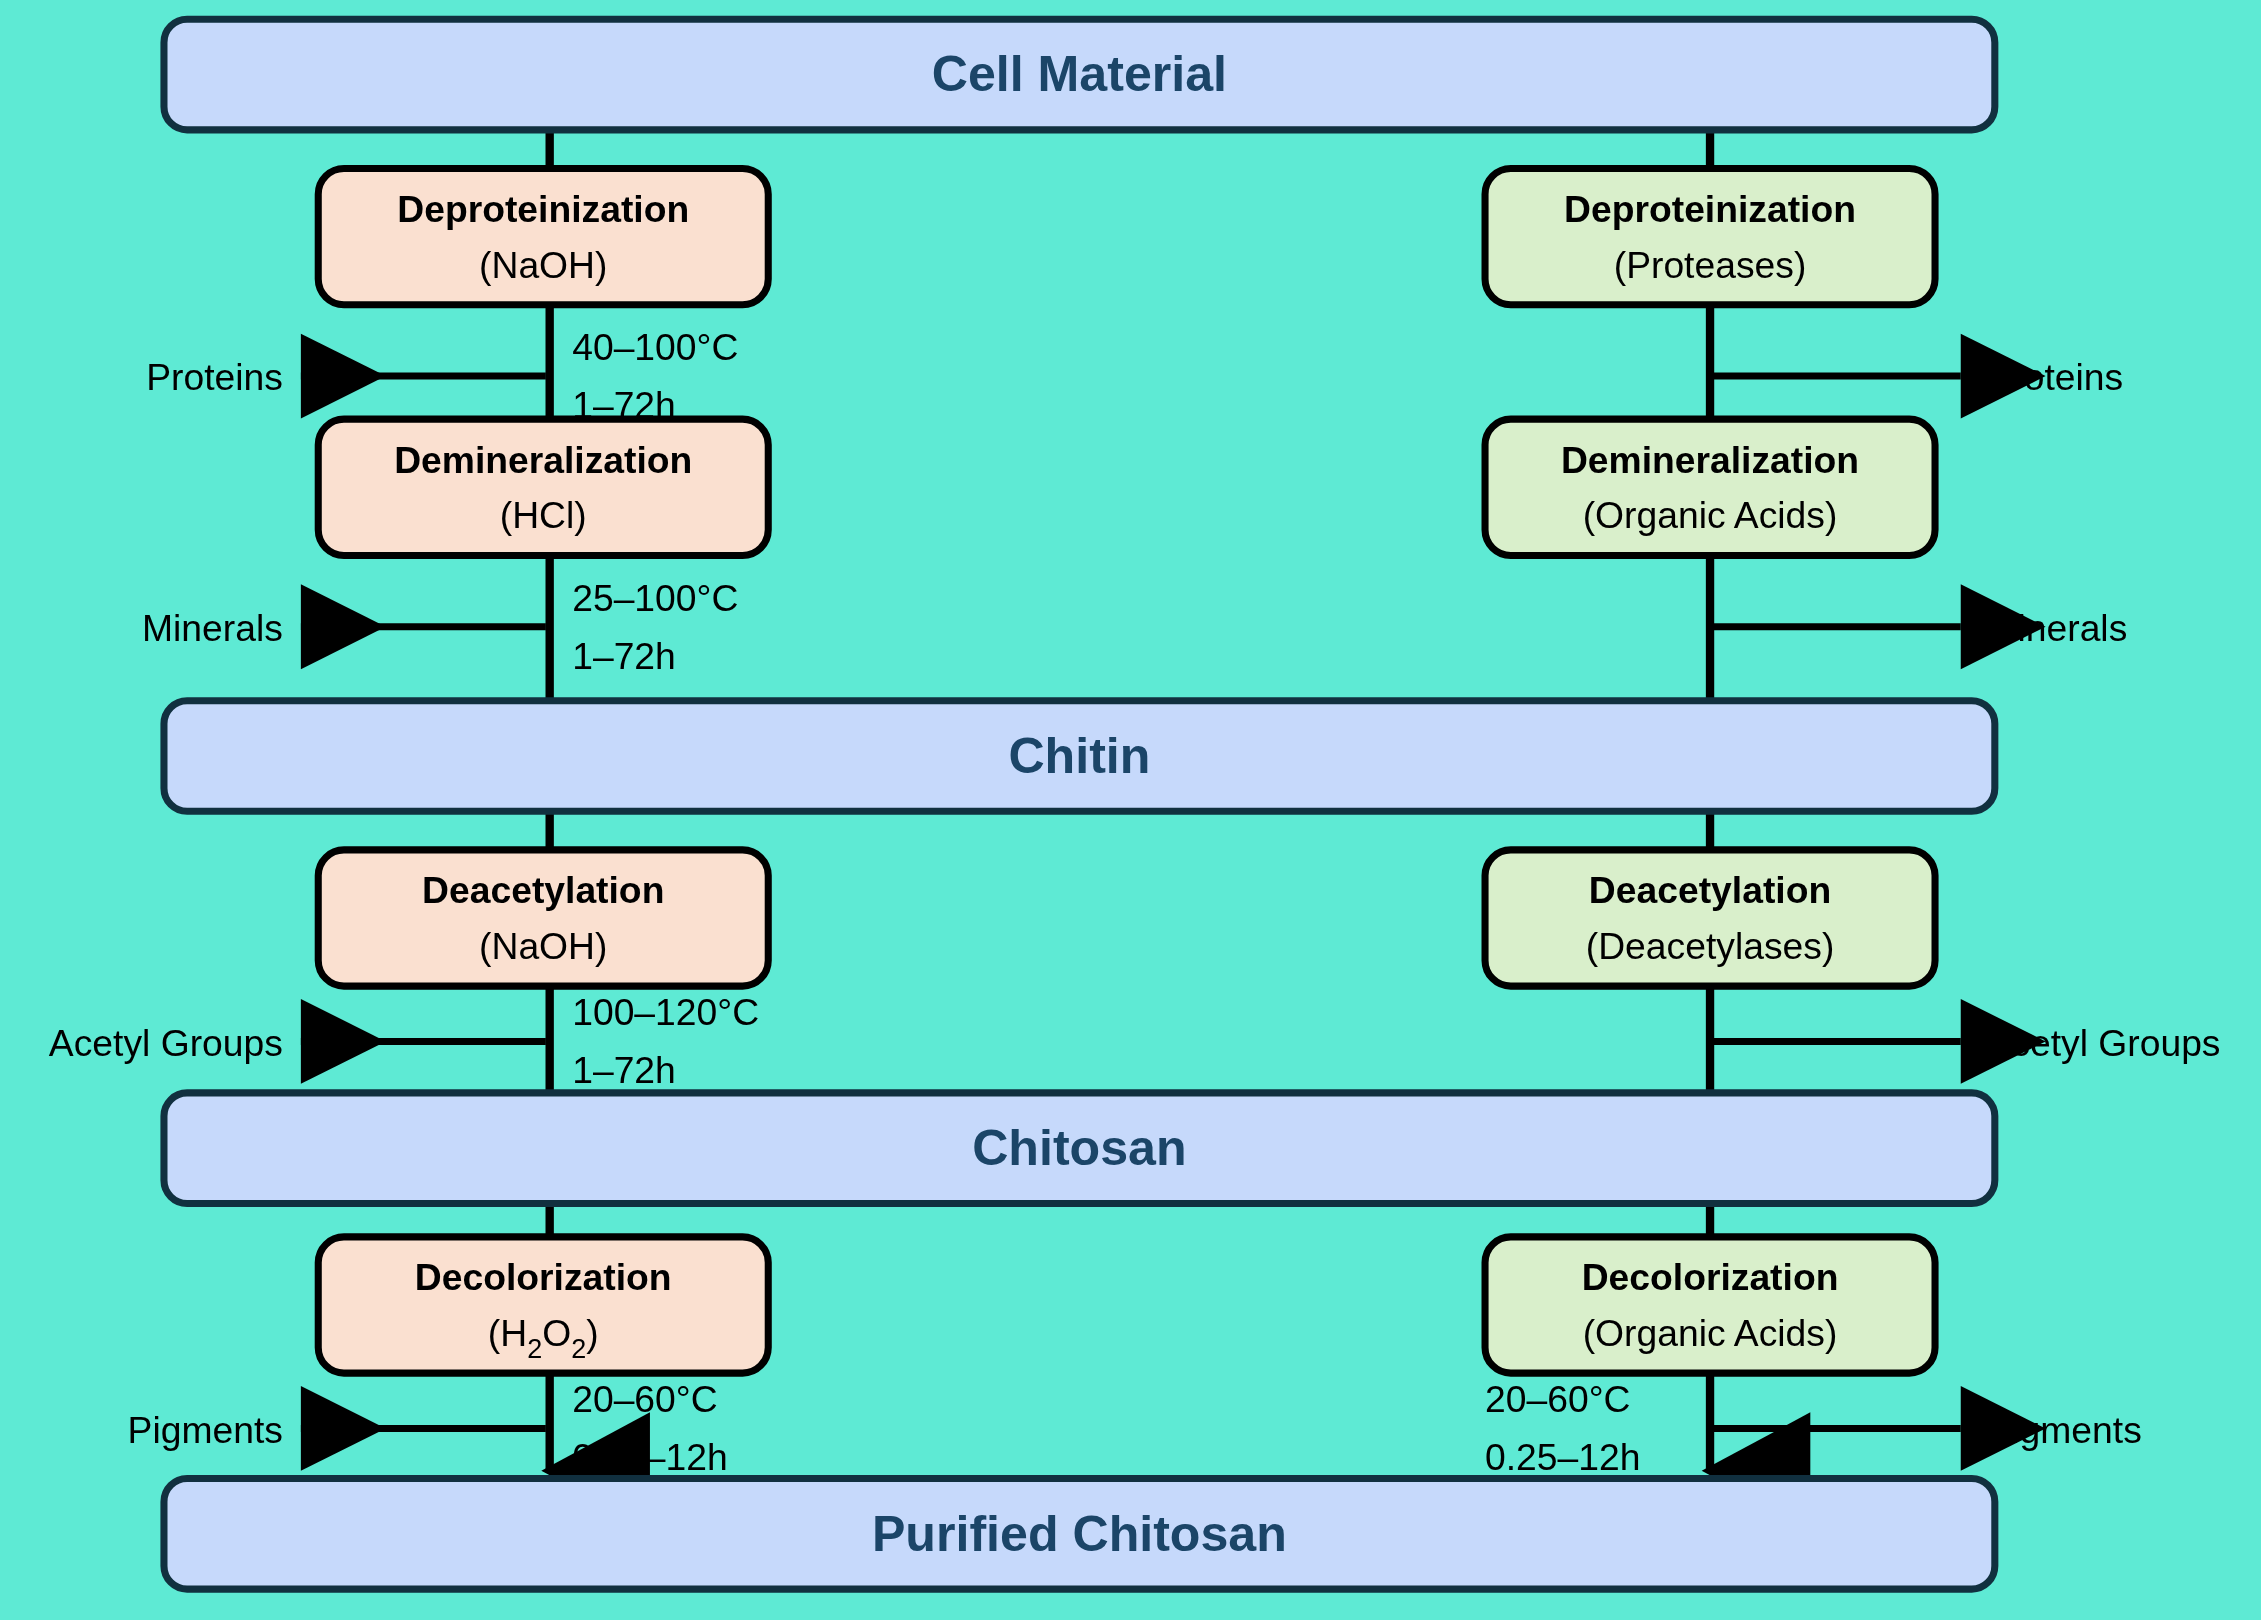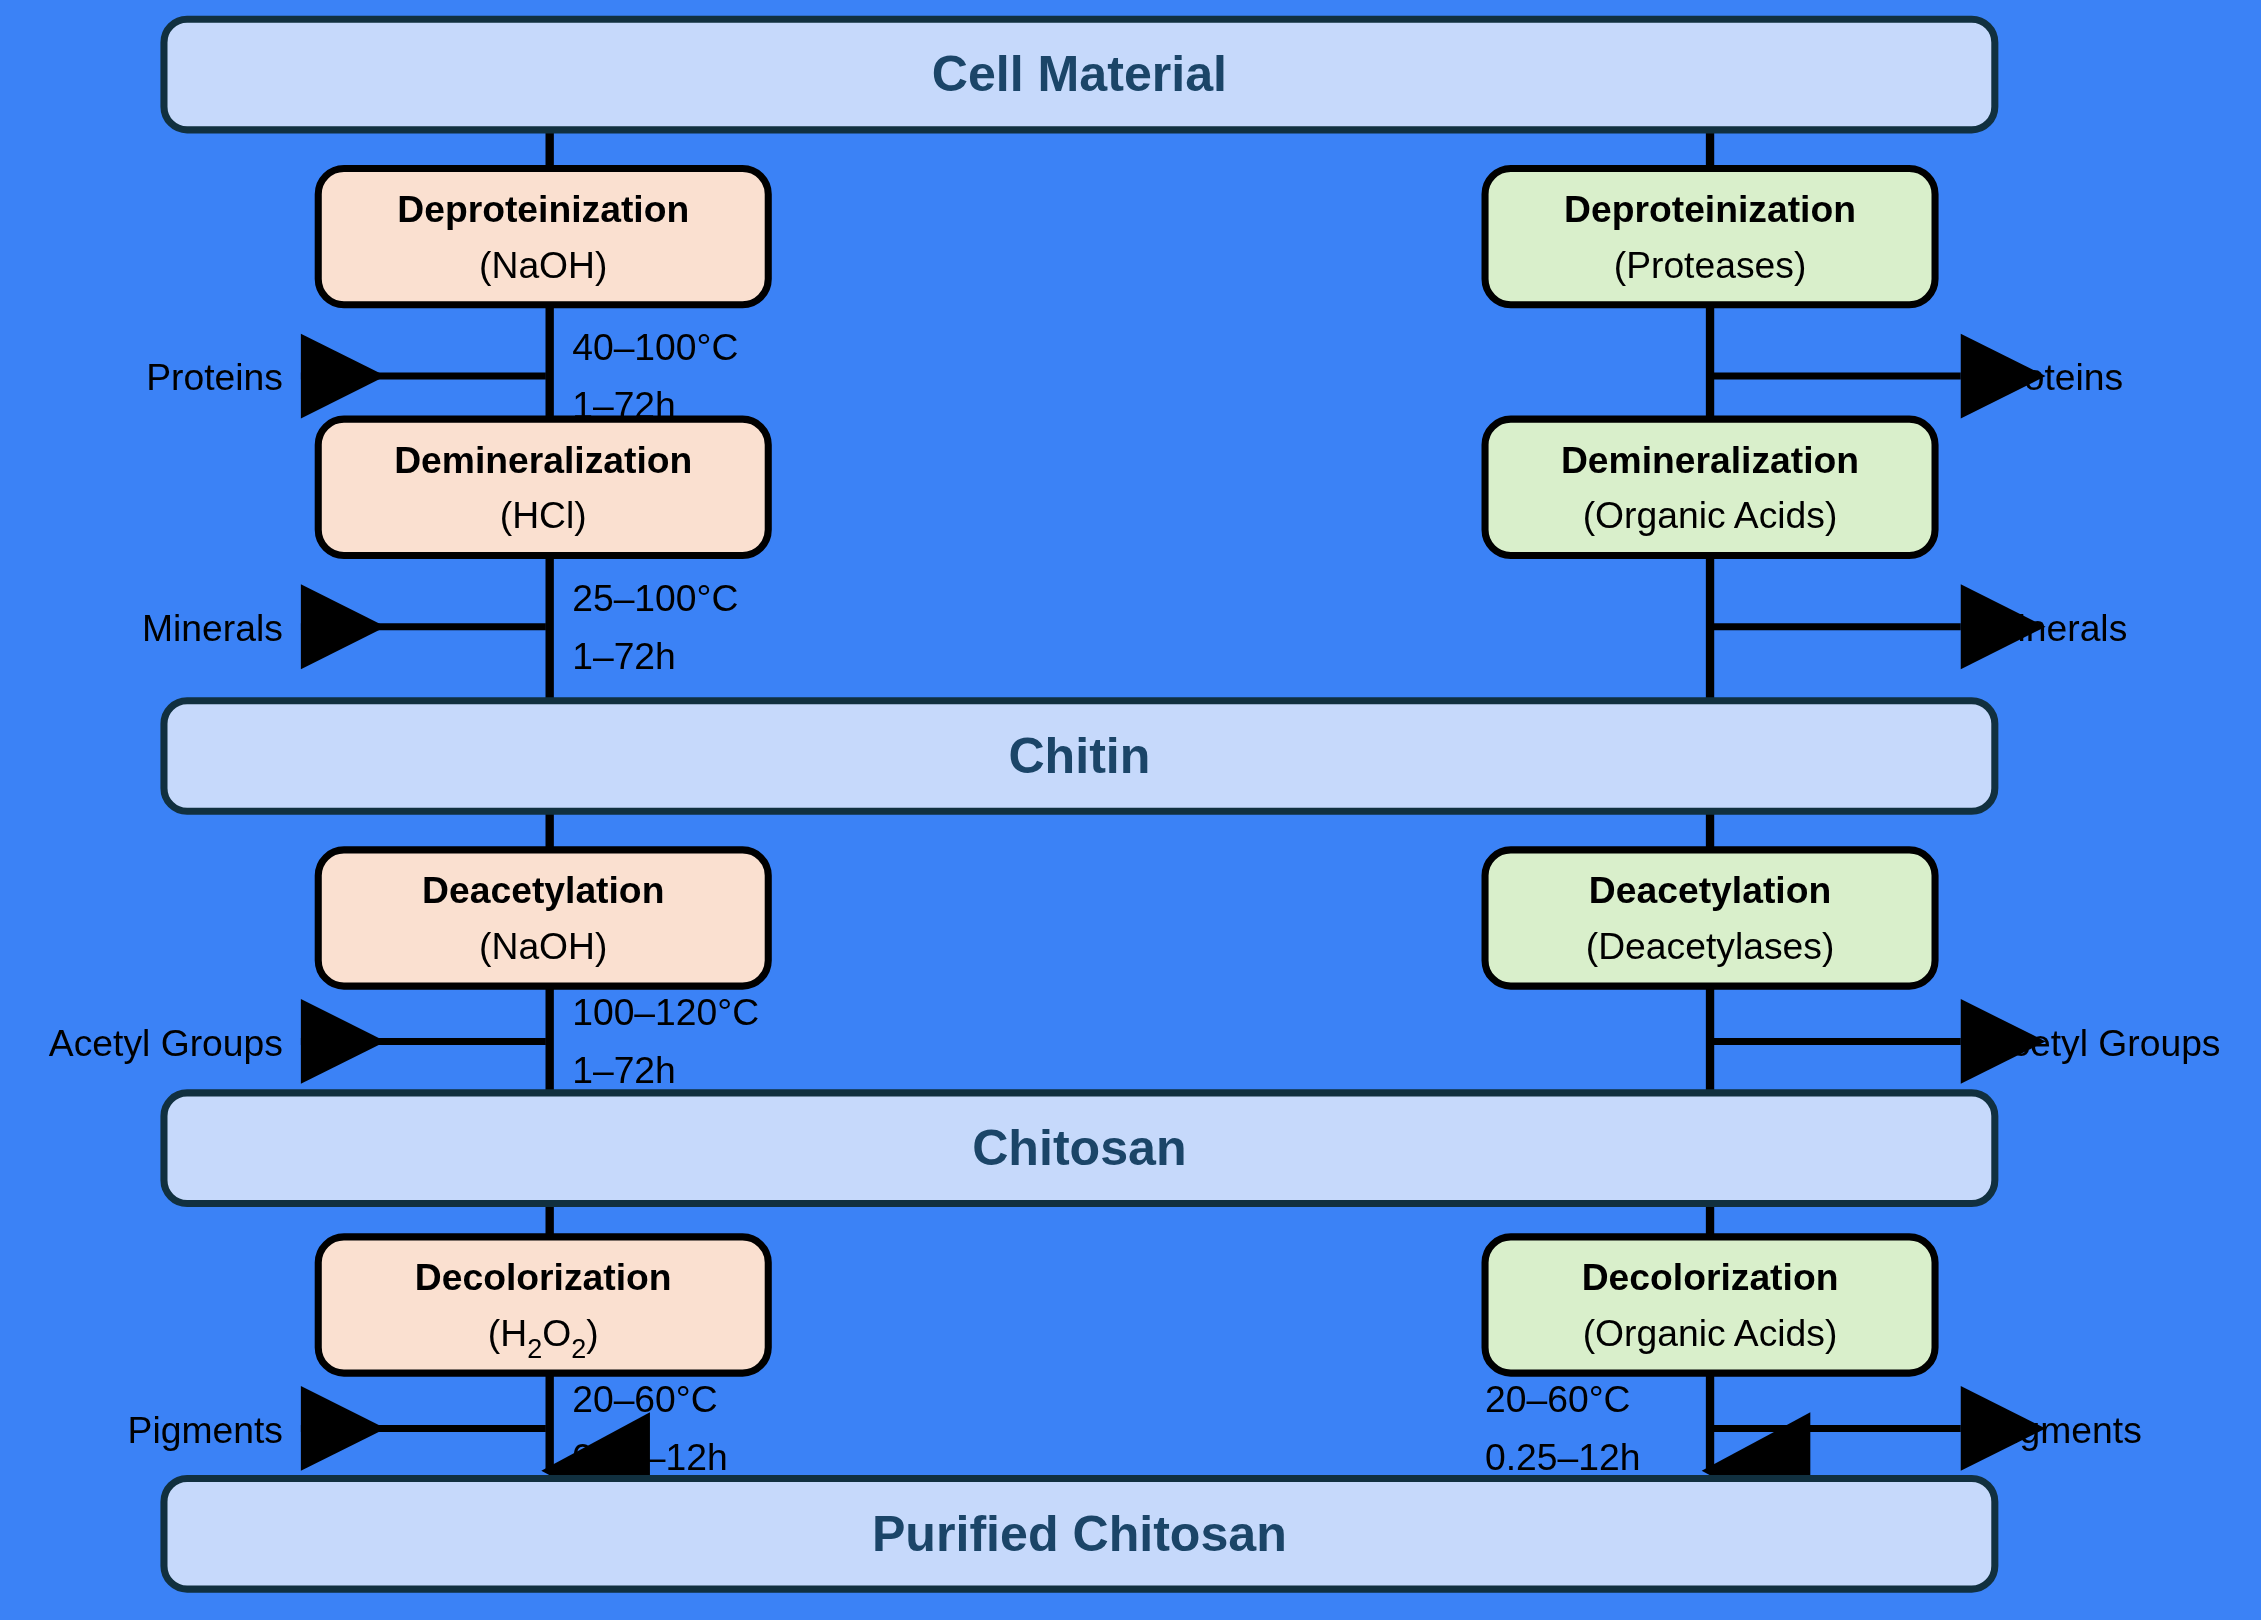--- a/index.html
+++ b/index.html
@@ -1,18 +1,18 @@
 <!DOCTYPE html>
 <html style="font-size:10.3px"><head>
 <meta charset="utf-8">
 <style>
   html,body{margin:0;padding:0;background:#ffffff;}
   body{width:2261px;height:1620px;overflow:hidden;
        font-family:"Liberation Sans","DejaVu Sans",sans-serif;}
-  #stage{position:relative;width:2261px;height:1620px;background:#3b82f6;}
+  #stage{position:relative;width:2261px;height:1620px;background:#5eead4;}
   svg{display:block;}
   .banner-label{font-weight:bold;font-size:78px;fill:#1b4568;}
   .proc-title{font-weight:bold;font-size:58px;fill:#000;}
   .proc-sub{font-weight:normal;font-size:58px;fill:#000;}
   .cond{font-weight:normal;font-size:58px;fill:#000;}
   .sidelabel{font-weight:normal;font-size:58px;fill:#000;}
 </style>
 </head>
 <body>
 

